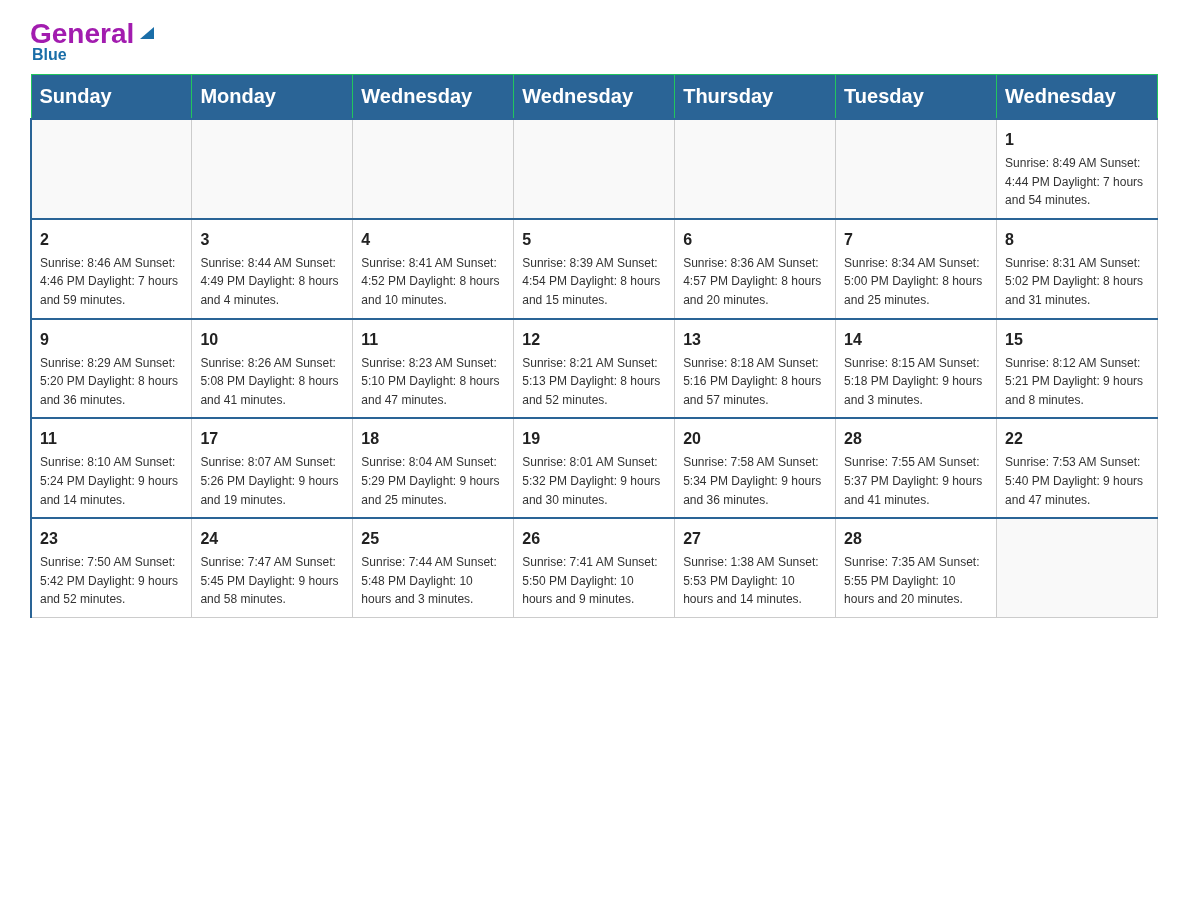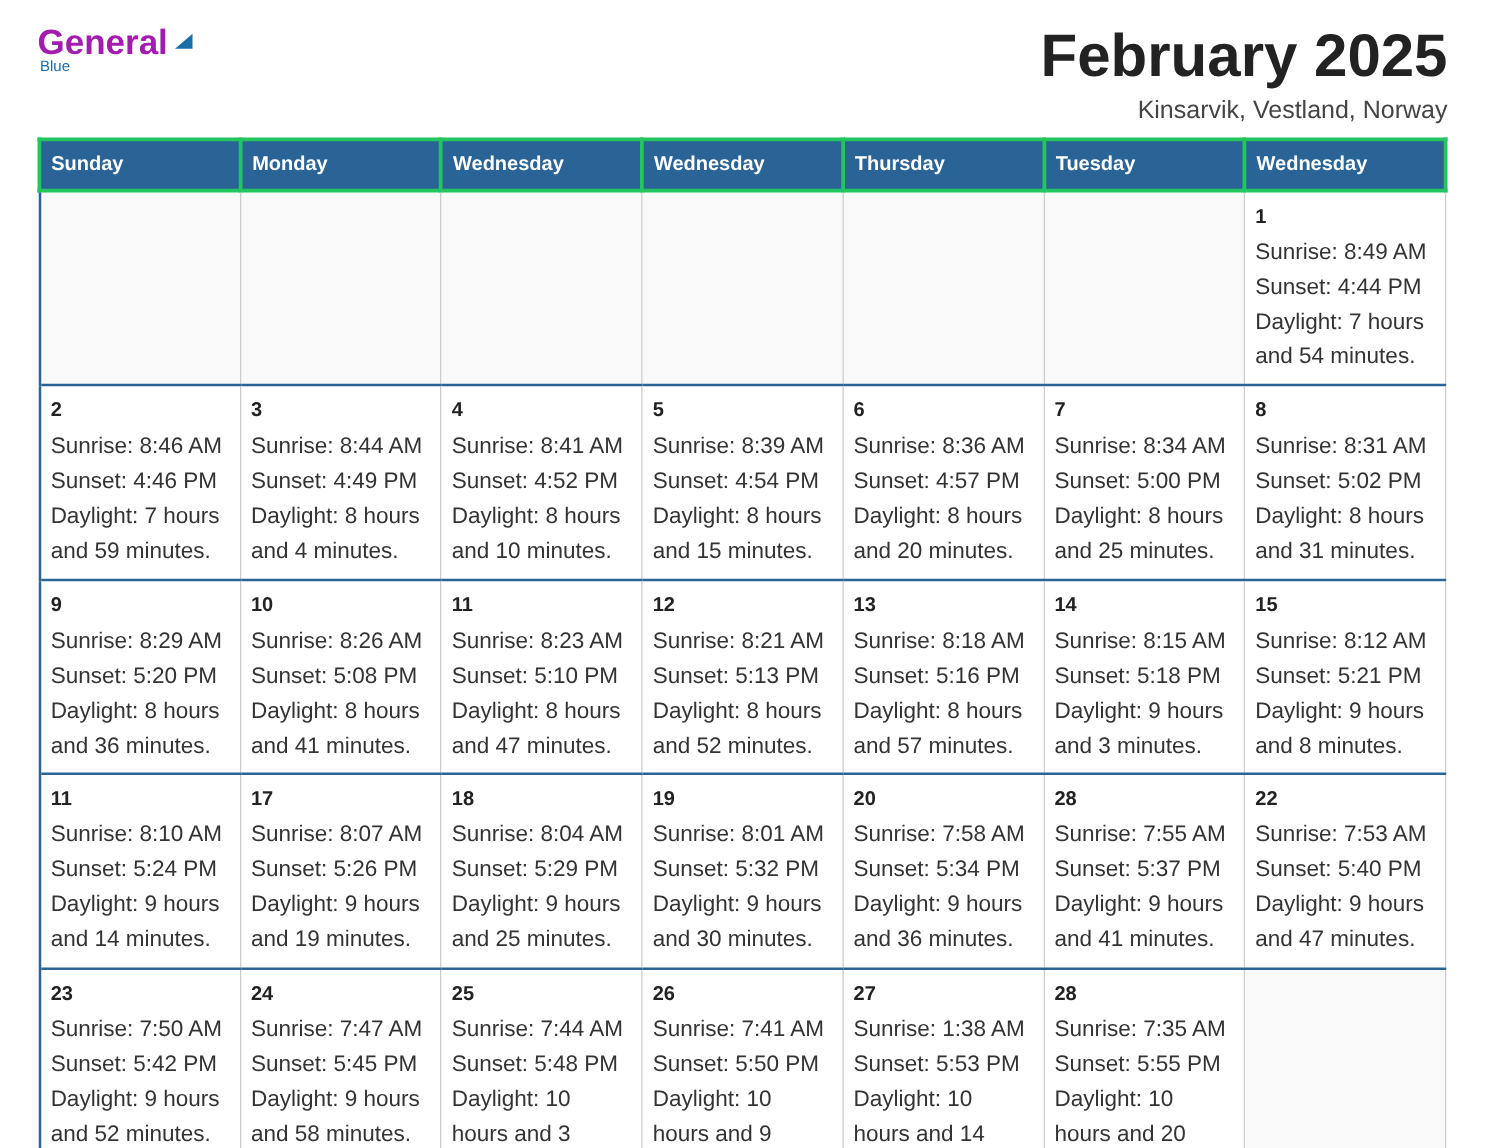--- a/index.html
+++ b/index.html
@@ -22,22 +22,22 @@
       align-items: flex-start;
     }
     .logo-text {
       font-size: 28px;
       font-weight: bold;
       color: #a21caf;
       line-height: 1;
     }
     .logo-blue-line {
       color: #1a6ea8;
-      font-size: 12px;
-      font-weight: normal;
+      font-size: 16px;
+      font-weight: bold;
       margin-top: -2px;
       margin-left: 2px;
     }
     .title-block {
       text-align: right;
     }
     .calendar-title {
       font-size: 48px;
       font-weight: bold;
       color: #222;
@@ -50,44 +50,44 @@
     }
     table {
       width: 100%;
       border-collapse: collapse;
       margin-top: 10px;
     }
     thead th {
       background-color: #2a6496;
       color: #fff;
       padding: 10px 8px;
-      font-size: 16px;
+      font-size: 20px;
       font-weight: bold;
       text-align: left;
-      border: 3px solid #22c55e;
+      border: 1px solid #22c55e;
     }
     tbody td {
       vertical-align: top;
       padding: 8px 8px;
       border: 1px solid #ccc;
       width: 14.28%;
       min-height: 90px;
       font-size: 13px;
       color: #333;
       line-height: 1.5;
     }
     .day-number {
       font-size: 16px;
       font-weight: bold;
       color: #222;
       display: block;
       margin-bottom: 2px;
     }
     .day-info {
-      font-size: 18px;
+      font-size: 12px;
       color: #333;
       line-height: 1.55;
     }
     tbody tr td:first-child {
       border-left: 2px solid #2a6496;
     }
     tbody tr:first-child td {
       border-top: 2px solid #2a6496;
     }
     tbody tr + tr td {
@@ -102,24 +102,20 @@
 
 <div class="header">
   <div class="logo">
     <div style="display:flex; align-items:center;">
       <span class="logo-text">General</span>
       <svg width="22" height="22" viewBox="0 0 22 22" style="margin-left:2px; margin-top:-4px;">
         <polygon points="4,18 18,18 18,6" fill="#1a6ea8"></polygon>
       </svg>
     </div>
     <div class="logo-blue-line">Blue</div>
-  </div>
-  <div class="title-block">
-    <div class="calendar-title">February 2025</div>
-    <div class="calendar-subtitle">Kinsarvik, Vestland, Norway</div>
   </div>
 </div>
 
 <table>
   <thead>
     <tr>
       <th>Sunday</th>
       <th>Monday</th>
       <th>Wednesday</th>
       <th>Wednesday</th>

